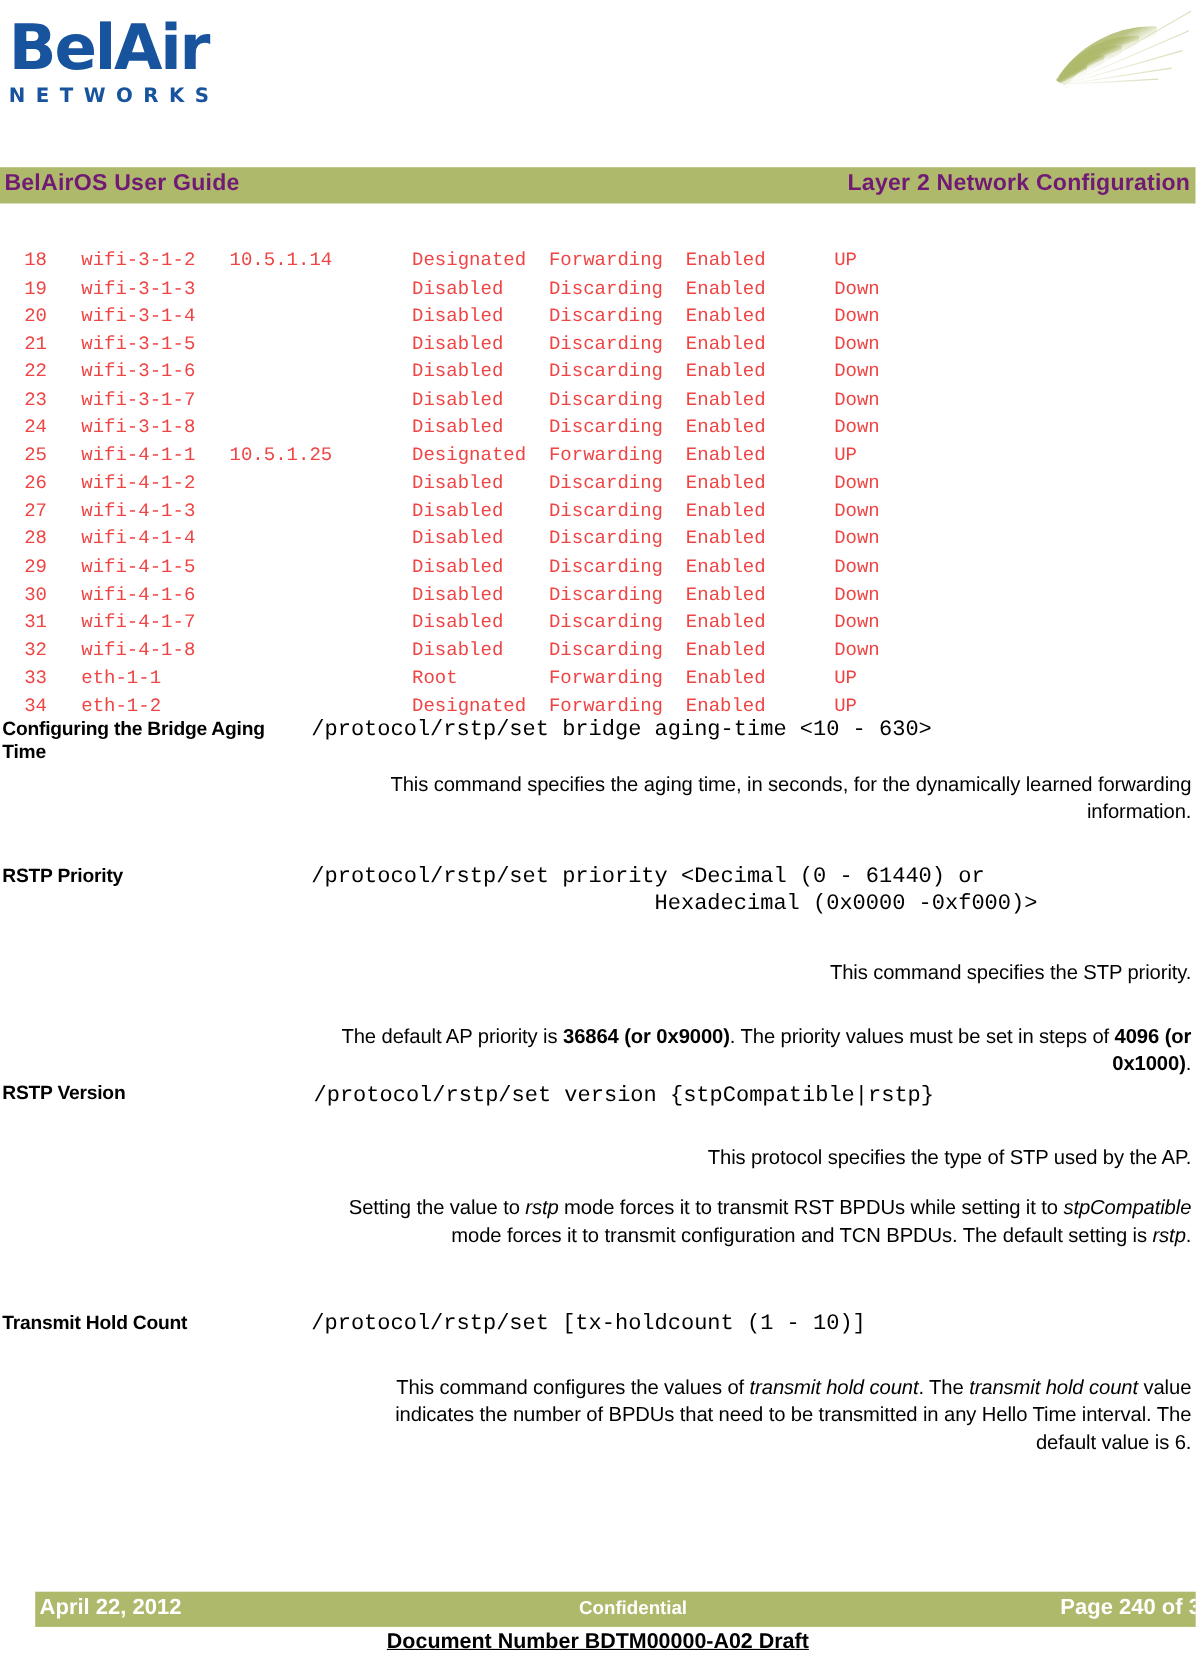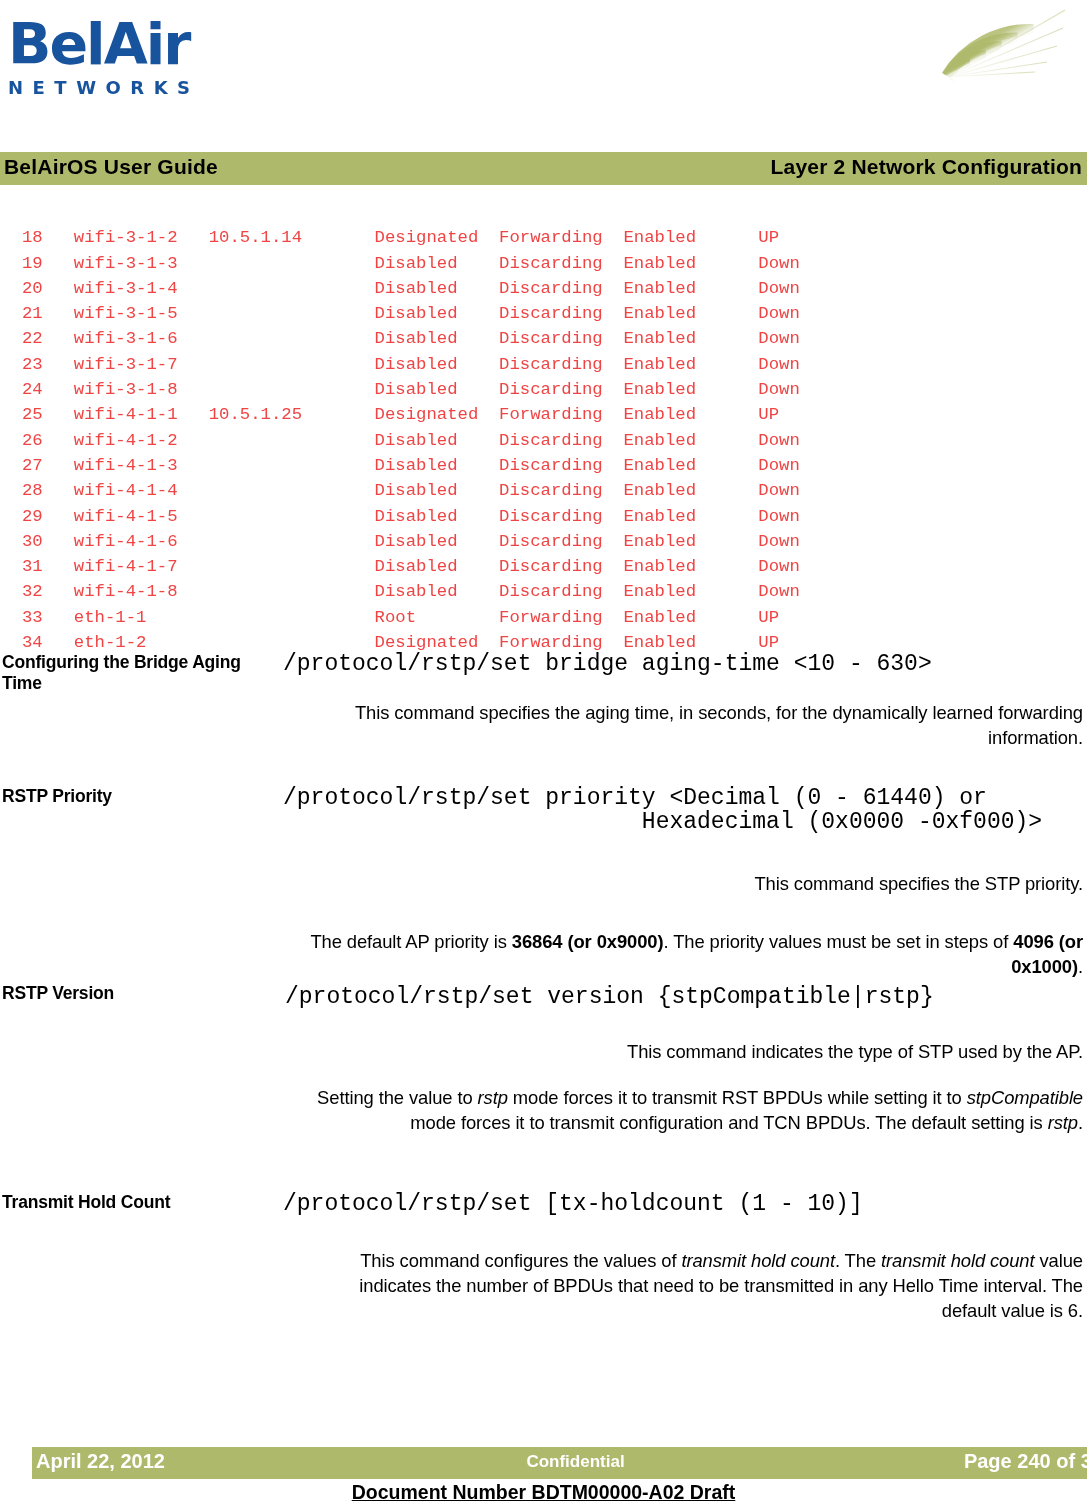--- a/index.html
+++ b/index.html
@@ -15,20 +15,21 @@
     color: #000000;
     overflow: hidden;
   }
 
   
   #logo-area {
     position: absolute;
     left: 0; top: 0;
     width: 1065px;
     height: 150px;
+    padding-left: 18px;
   }
   #belair-logo {
     position: absolute;
     left: 8px;
     top: 14px;
     width: 210px;
   }
   .logo-word {
     font-family: "DejaVu Sans", sans-serif;
     font-weight: bold;
@@ -59,21 +60,21 @@
   }
 
   
   #header-bar {
     position: absolute;
     left: 0;
     top: 152px;
     width: 1087px;
     height: 33px;
     background: #AFB96B;
-    color: #000000;
+    color: #701a75;
   }
   #header-bar .h-left {
     position: absolute;
     left: 4px;
     top: 3px;
     font-size: 21px;
     font-weight: bold;
     letter-spacing: 0.2px;
   }
   #header-bar .h-right {
@@ -113,21 +114,21 @@
     line-height: 21px;
     letter-spacing: -0.2px;
   }
   .sec-body {
     position: absolute;
     left: 283px;
     width: 800px;
   }
   .cmd {
     font-family: "Liberation Mono", "DejaVu Sans Mono", monospace;
-    font-size: 23px;
+    font-size: 20px;
     line-height: 24px;
     white-space: pre;
     color: #000;
   }
   .para {
     font-size: 18.4px;
     line-height: 25px;
     color: #000;
     letter-spacing: -0.1px;
     text-align: right;
@@ -272,21 +273,21 @@
                           Hexadecimal (0x0000 -0xf000)&gt;</pre>
     <p class="para" style="margin:37px 0 0 0;">This command specifies the STP priority.</p>
     <p class="para" style="margin:33px 0 0 0;">The default AP priority is <b>36864 (or 0x9000)</b>. The priority values must be set in steps of <b>4096 (or 0x1000)</b>.</p>
   </div>
 </div>
 
 <div class="section" style="top:983px;">
   <div class="sec-title">RSTP Version</div>
   <div class="sec-body">
     <pre class="cmd" style="margin:2px;">/protocol/rstp/set version {stpCompatible|rstp}</pre>
-    <p class="para" style="margin:30px 0 0 0;">This command indicates the type of STP used by the AP.</p>
+    <p class="para" style="margin:30px 0 0 0;">This protocol specifies the type of STP used by the AP.</p>
     <p class="para" style="margin:21px 0 0 0;">Setting the value to <i>rstp</i> mode forces it to transmit RST BPDUs while setting it to <i>stpCompatible</i> mode forces it to transmit configuration and TCN BPDUs. The default setting is <i>rstp</i>.</p>
   </div>
 </div>
 
 <div class="section" style="top:1192px;">
   <div class="sec-title">Transmit Hold Count</div>
   <div class="sec-body">
     <pre class="cmd" style="margin:0;">/protocol/rstp/set [tx-holdcount (1 - 10)]</pre>
     <p class="para" style="margin:32px 0 0 18px;">This command configures the values of <i>transmit hold count</i>. The <i>transmit hold count</i> value indicates the number of BPDUs that need to be transmitted in any Hello Time interval. The default value is 6.</p>
   </div>

